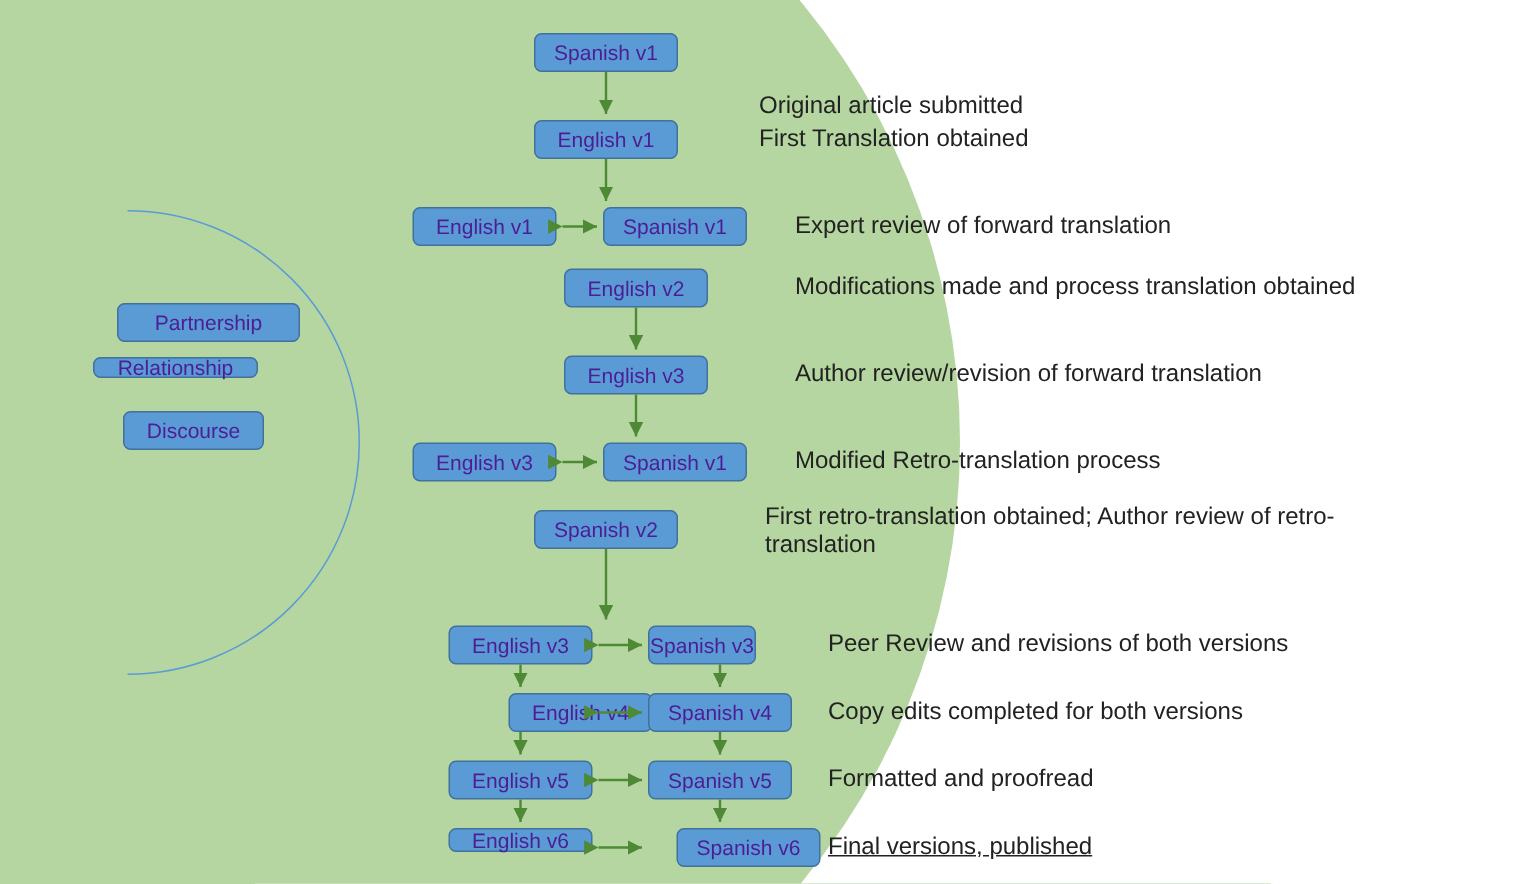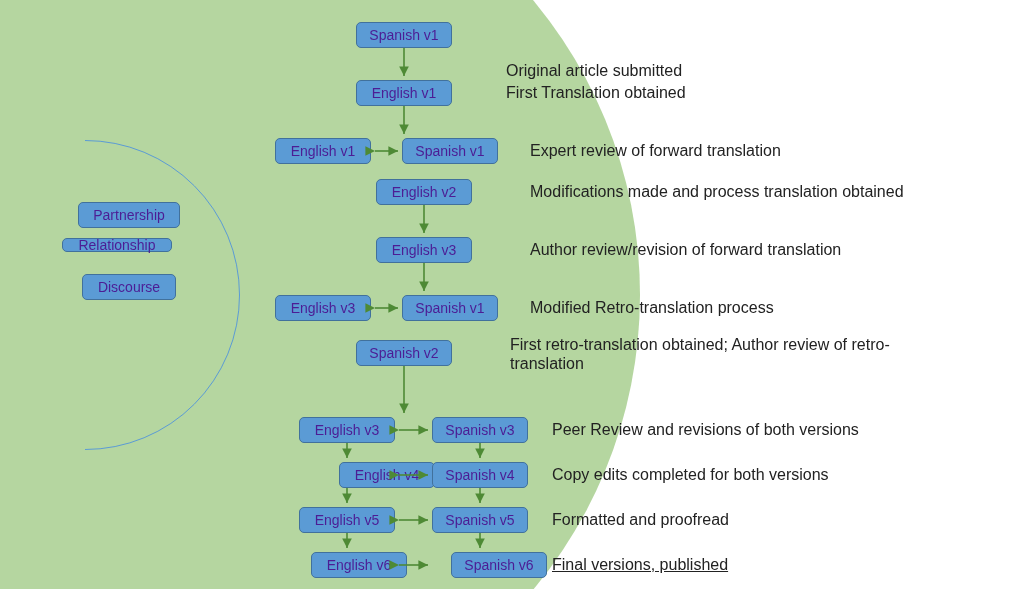--- a/index.html
+++ b/index.html
@@ -58,50 +58,50 @@
     height: 589px;
     pointer-events: none;
   }
 </style>
 </head>
 <body>
 
 <div class="big-circle"></div>
 <div class="inner-arc"></div>
 
-<div class="node" style="left:78px; top:202px; width:102px; height:26px;">Partnership</div>
+<div class="node" style="left:78px; top:202px; width:122px; height:26px;">Partnership</div>
 <div class="node" style="left:62px; top:238px; width:110px; height:14px;">Relationship</div>
 <div class="node" style="left:82px; top:274px; width:94px; height:26px;">Discourse</div>
 
 <div class="node" style="left:356px; top:22px; width:96px; height:26px;">Spanish v1</div>
 
 <div class="node" style="left:356px; top:80px; width:96px; height:26px;">English v1</div>
 
 <div class="node" style="left:275px; top:138px; width:96px; height:26px;">English v1</div>
 <div class="node" style="left:402px; top:138px; width:96px; height:26px;">Spanish v1</div>
 
 <div class="node" style="left:376px; top:179px; width:96px; height:26px;">English v2</div>
 
 <div class="node" style="left:376px; top:237px; width:96px; height:26px;">English v3</div>
 
 <div class="node" style="left:275px; top:295px; width:96px; height:26px;">English v3</div>
 <div class="node" style="left:402px; top:295px; width:96px; height:26px;">Spanish v1</div>
 
 <div class="node" style="left:356px; top:340px; width:96px; height:26px;">Spanish v2</div>
 
 <div class="node" style="left:299px; top:417px; width:96px; height:26px;">English v3</div>
-<div class="node" style="left:432px; top:417px; width:96px; height:26px;">Spanish v3</div>
+<div class="node" style="left:432px; top:417px; width:72px; height:26px;">Spanish v3</div>
 
 <div class="node" style="left:299px; top:462px; width:96px; height:26px;margin-left:40px;">English v4</div>
 <div class="node" style="left:432px; top:462px; width:96px; height:26px;">Spanish v4</div>
 
 <div class="node" style="left:299px; top:507px; width:96px; height:26px;">English v5</div>
 <div class="node" style="left:432px; top:507px; width:96px; height:26px;">Spanish v5</div>
 
-<div class="node" style="left:299px; top:552px; width:96px; height:26px;margin-left:12px;">English v6</div>
+<div class="node" style="left:299px; top:552px; width:96px; height:16px;">English v6</div>
 <div class="node" style="left:432px; top:552px; width:96px; height:26px;margin-left:19px;">Spanish v6</div>
 
 <div class="step-label" style="left:506px; top:25px;margin-top:36px;">Original article submitted</div>
 <div class="step-label" style="left:506px; top:83px;">First Translation obtained</div>
 <div class="step-label" style="left:530px; top:141px;">Expert review of forward translation</div>
 <div class="step-label" style="left:530px; top:182px;">Modifications made and process translation obtained</div>
 <div class="step-label" style="left:530px; top:240px;">Author review/revision of forward translation</div>
 <div class="step-label" style="left:530px; top:298px;">Modified Retro-translation process</div>
 <div class="step-label" style="left:510px; top:335px; max-width:430px;">First retro-translation obtained; Author review of retro-translation</div>
 <div class="step-label" style="left:552px; top:420px;">Peer Review and revisions of both versions</div>

